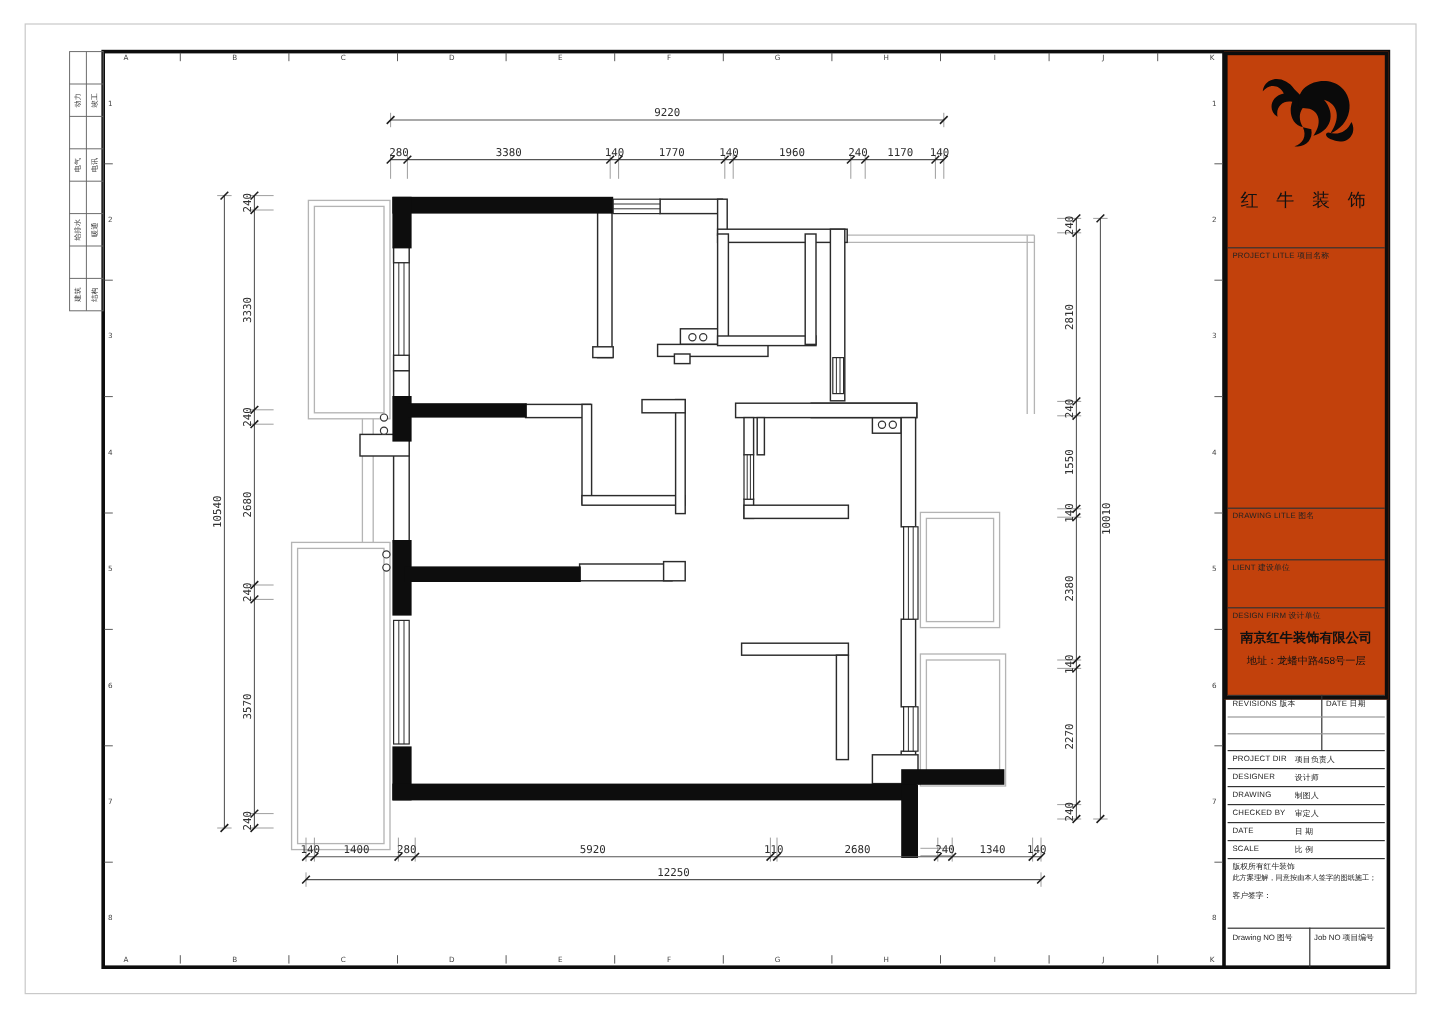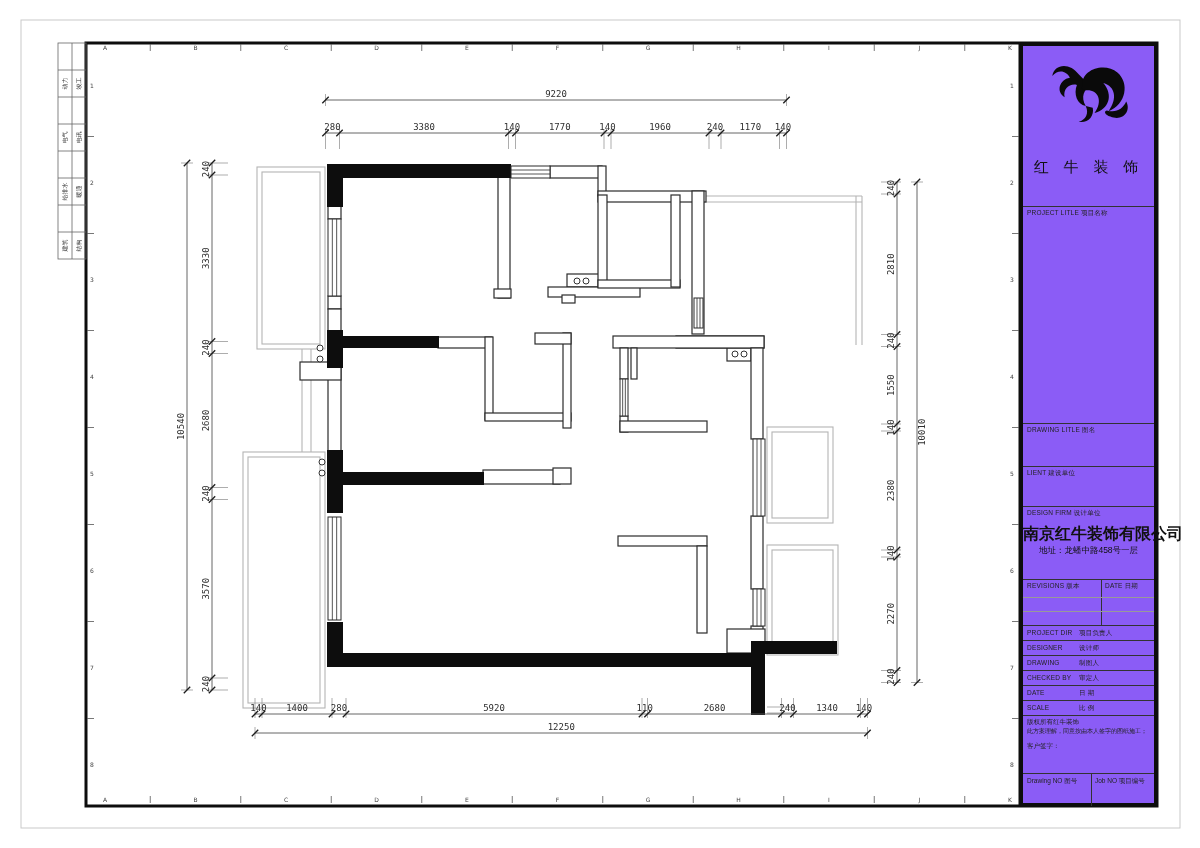--- a/index.html
+++ b/index.html
@@ -18,31 +18,31 @@
   .dimtext{font:9px "DejaVu Sans Mono",monospace;fill:#2e2e2e;}
   .gridtext{font:6px "DejaVu Sans",sans-serif;fill:#444;}
   .disc-text{font:6px "DejaVu Sans",sans-serif;fill:#333;}
   .frame-thin{fill:none;stroke:#c9c9c9;stroke-width:1;}
   .frame-thick{fill:none;stroke:#0d0d0d;stroke-width:3;}
   .frame-line{stroke:#0d0d0d;stroke-width:3;}
   .table-line{stroke:#666;stroke-width:0.8;fill:none;}
   .sym-circle{fill:#fff;stroke:#333;stroke-width:1;}
 
   
-  #title-block{position:absolute;left:1020px;top:43px;width:137px;height:763px;
-    border:3px solid #0d0d0d;box-sizing:border-box;background:#8b5cf6;}
+  #title-block{position:absolute;left:1020px;top:43px;width:137px;height:540px;
+    border:3px solid #0d0d0d;box-sizing:border-box;background:#c2410c;}
   #title-block .hline{position:absolute;left:0;width:100%;border-top:1px solid #333;}
   #title-block .hline2{position:absolute;left:0;width:100%;border-top:1px solid #999;}
   #title-block .vline{position:absolute;border-left:1px solid #333;}
   .tb-label{position:absolute;left:4px;font-size:6.5px;color:#222;white-space:nowrap;
     font-family:"Liberation Sans",sans-serif;letter-spacing:0.2px;}
   .tb-center{position:absolute;width:100%;text-align:center;color:#111;white-space:nowrap;}
   #brand-text{top:112px;font-size:15px;font-family:"DejaVu Serif","Liberation Serif",serif;
     letter-spacing:5px;color:#111;}
-  #company-name{top:478px;font-size:16px;font-weight:bold;}
+  #company-name{top:478px;font-size:11px;font-weight:bold;}
   #company-addr{top:499px;font-size:8.5px;}
   .tb-small{font-size:6.5px;color:#222;position:absolute;white-space:nowrap;}
   #logo-wrap{position:absolute;top:14px;left:24px;width:88px;height:92px;}
 </style>
 </head>
 <body>
 
 <div id="page">
   <svg id="plan-svg" width="1200" height="848" viewBox="0 0 1200 848">
       <rect x="21" y="20" width="1159" height="808" class="frame-thin"></rect>

